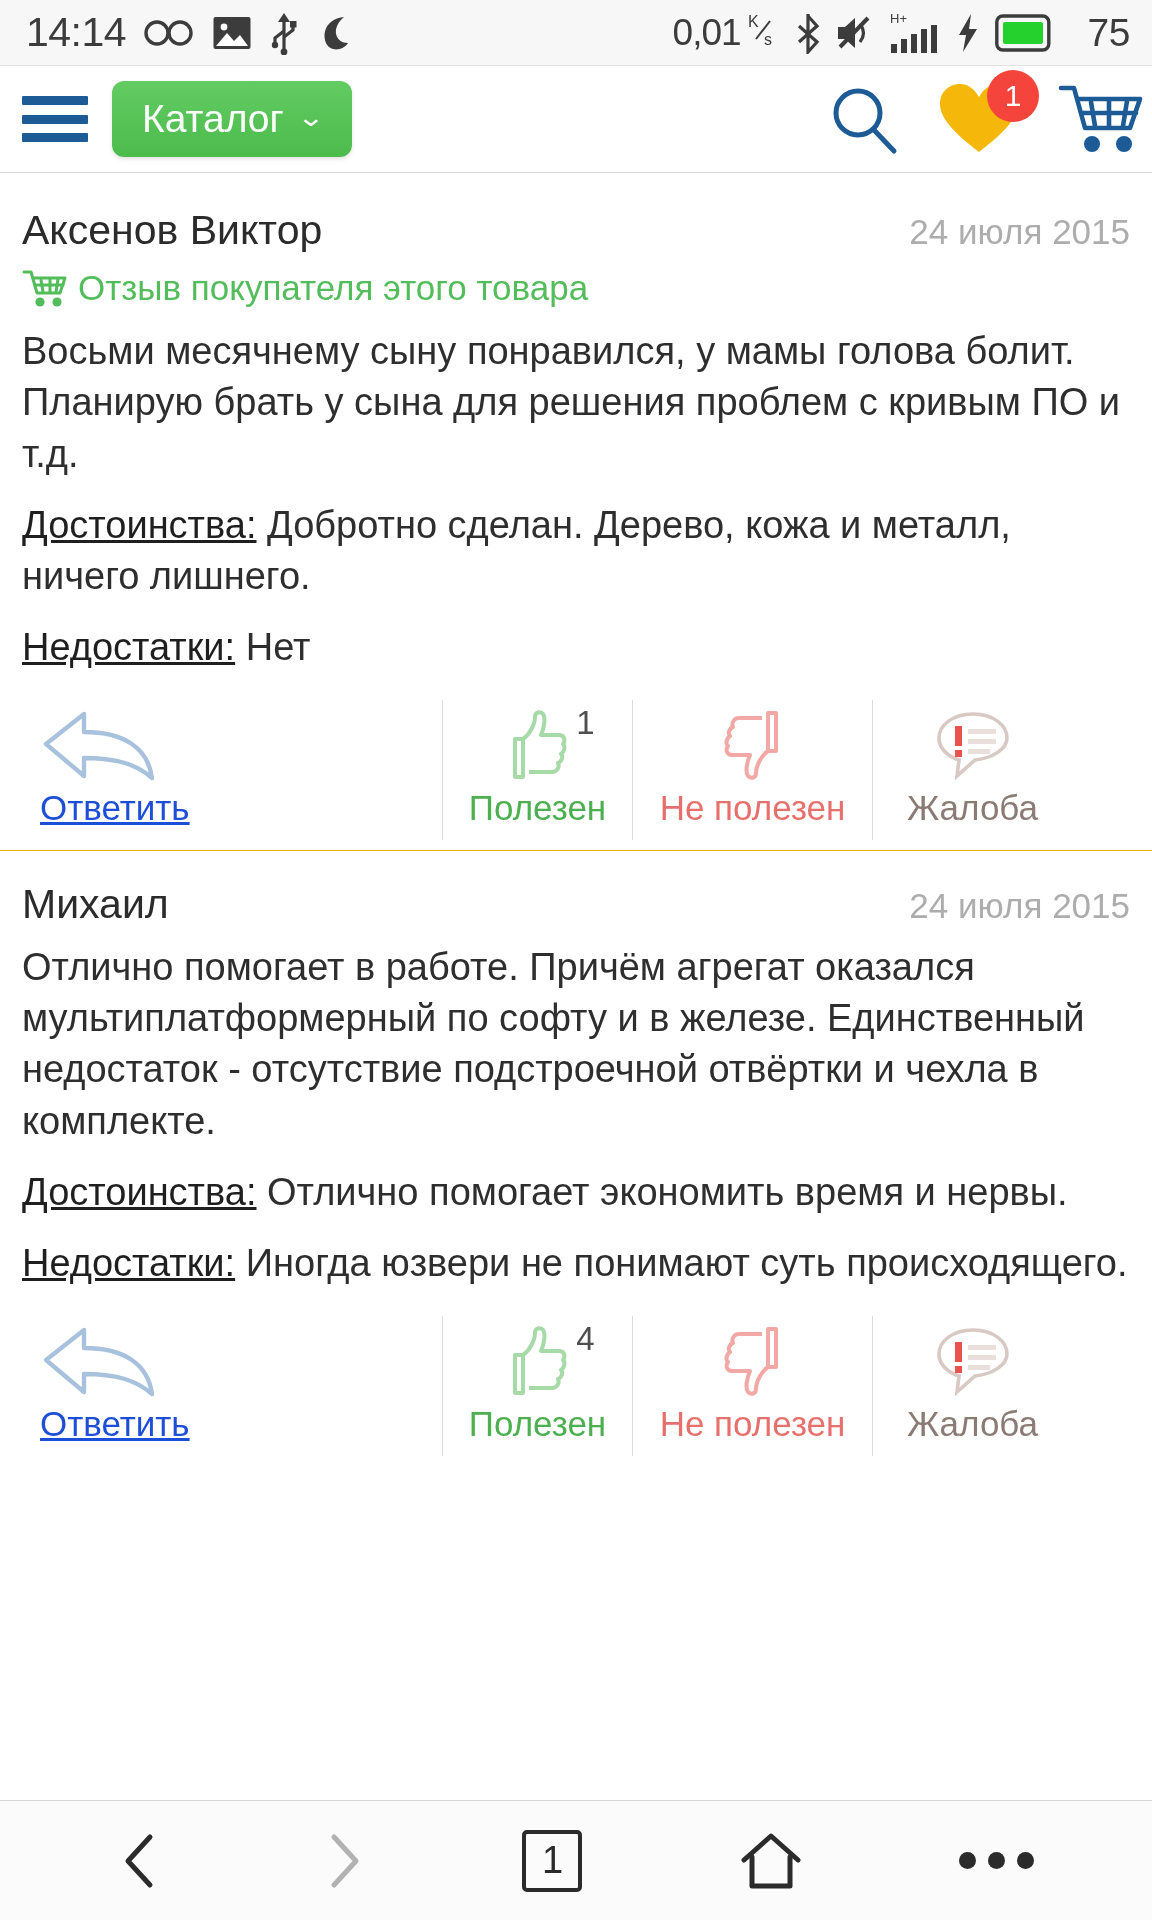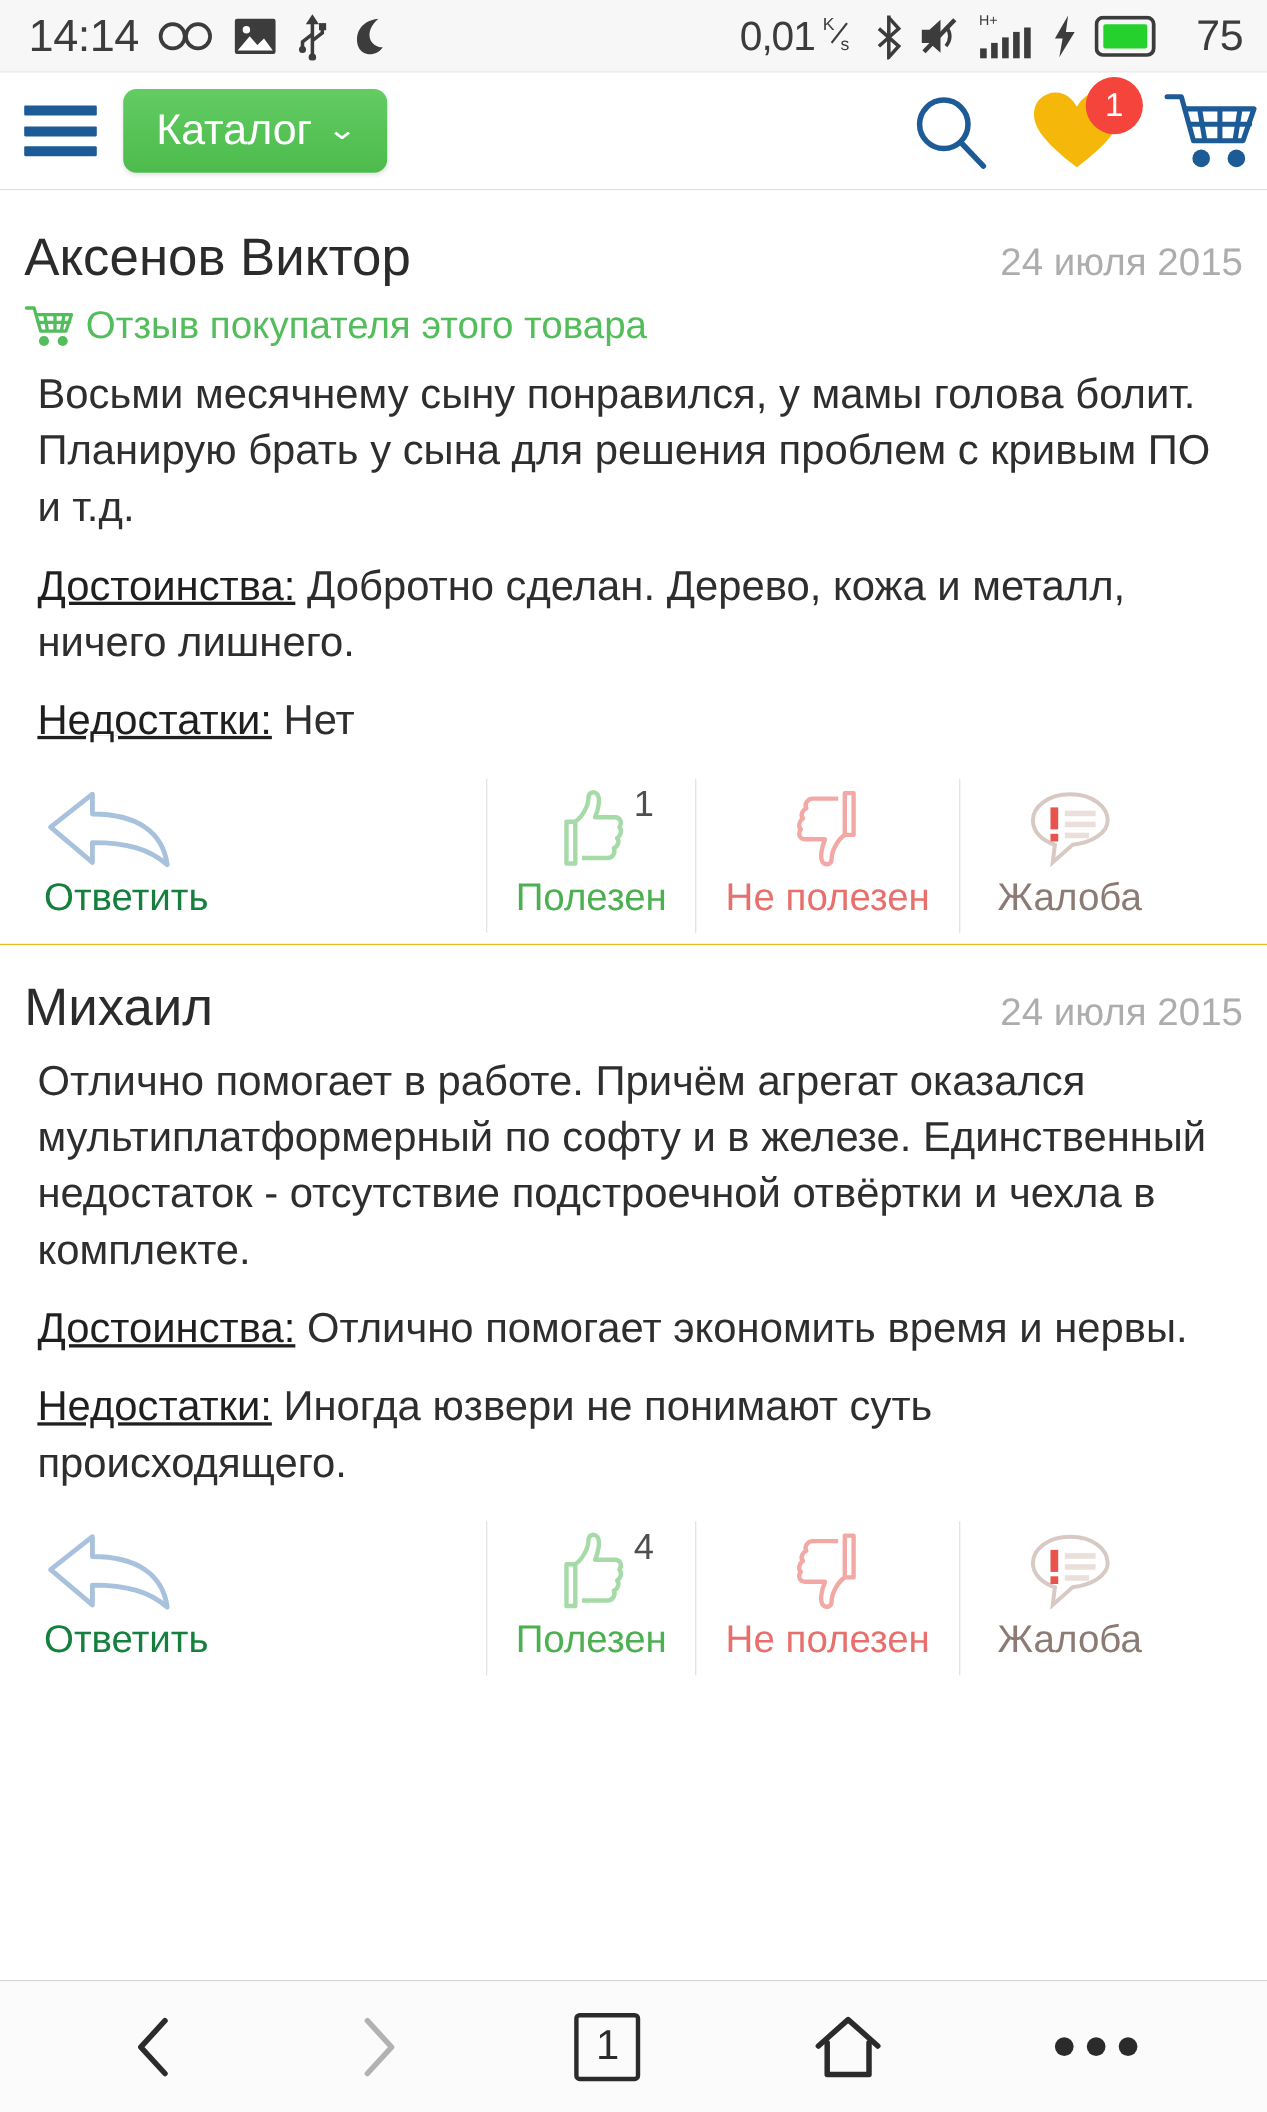--- a/index.html
+++ b/index.html
@@ -136,21 +136,21 @@
     padding: 34px 22px 0 22px;
   }
   .review + .review { border-top: 1px solid #eab308; padding-top: 30px; }
   .review-head {
     display: flex;
     align-items: baseline;
     justify-content: space-between;
     margin-bottom: 14px;
   }
   .review-author {
-    font-size: 48px;
+    font-size: 41px;
     color: #2b2b2b;
     font-family: "Liberation Sans", sans-serif;
   }
   .review-date {
     font-size: 35px;
     color: #adadad;
     font-family: "Liberation Sans", sans-serif;
   }
   .buyer-badge {
     display: flex;
@@ -159,21 +159,20 @@
     color: #53bd5b;
     font-size: 35px;
     margin-bottom: 18px;
   }
   .review-text {
     font-size: 38px;
     line-height: 1.35;
     color: #2e2e2e;
     margin-bottom: 20px;
     font-family: "Liberation Sans", sans-serif;
-    margin-left: 12px;
   }
   .review-text .lbl { color: #1f1f1f; text-decoration: underline; }
 
   
   .actions {
     display: flex;
     align-items: stretch;
     margin-top: 26px;
     padding-bottom: 10px;
     min-height: 150px;
@@ -191,21 +190,21 @@
   .act-useful { width: 190px; margin-left: 120px; }
   .act-notuseful { width: 240px; text-align: center; }
   .act-report { width: 200px; }
   .act-divider { border-left: 1px solid #dcdcdc; }
   .act-label {
     font-size: 35px;
     margin-top: 6px;
     font-family: "Liberation Sans", sans-serif;
     white-space: nowrap;
   }
-  .lbl-reply { color: #15803d; }
+  .lbl-reply { color: #1d4ed8; text-decoration: underline; }
   .lbl-useful { color: #4caf50; }
   .lbl-notuseful { color: #e8706c; }
   .lbl-report { color: #8b7b74; }
   .act-icon { height: 74px; display:flex; align-items:center; justify-content:center; position: relative; }
   .vote-count {
     position: absolute;
     top: -4px;
     right: -26px;
     font-size: 33px;
     color: #4f4f4f;

